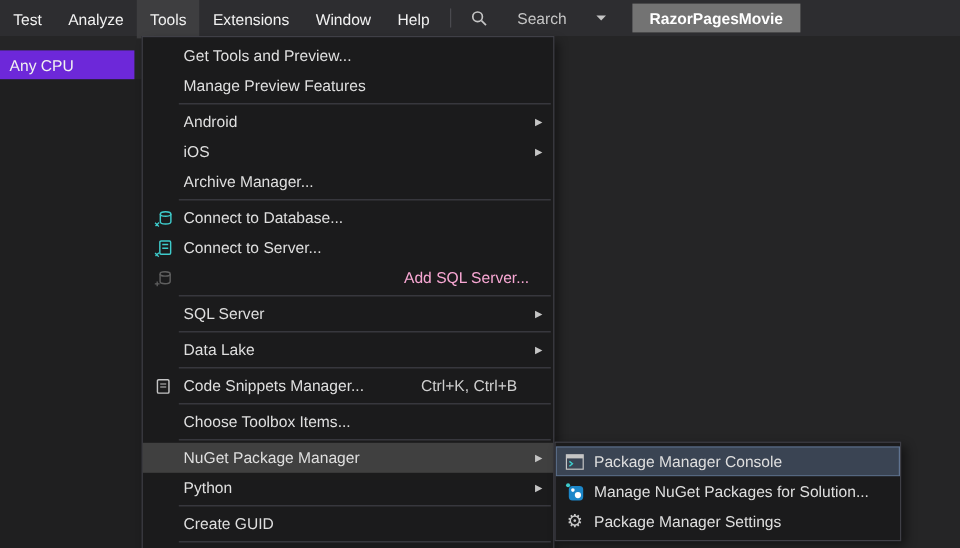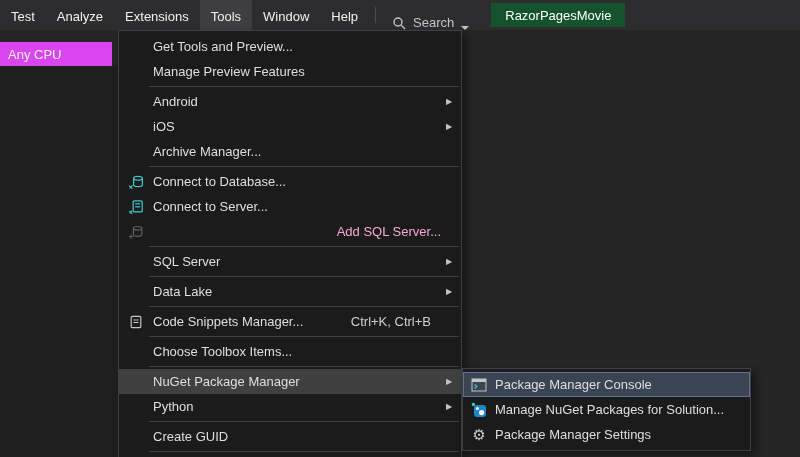--- a/index.html
+++ b/index.html
@@ -15,32 +15,32 @@
 
   
   .menubar {
     position:absolute; top:0; left:0; right:0; height:30px;
     background:#2d2d30; display:flex; align-items:stretch;
     font-size:13px; color:#f1f1f1;
   }
   .mb-item { padding:16px 11px; display:flex; align-items:center; cursor:default; white-space:nowrap; }
   .mb-item.active { background:#3e3e40; }
   .mb-divider { width:1px; background:#4a4a4f; margin:7px 6px; }
-  .searchbox { display:flex; align-items:flex-end; gap:7px; padding:0 10px; color:#c5c5c5; cursor:default; }
+  .searchbox { display:flex; align-items:center; gap:25px; padding:0 10px; color:#c5c5c5; cursor:default; }
   .caret { width:0; height:0; border-left:4px solid transparent; border-right:4px solid transparent; border-top:4px solid #c5c5c5; }
   .badge {
-    background:#14532d; color:#ffffff; font-weight:normal;
+    background:#737373; color:#ffffff; font-weight:bold;
     display:flex; align-items:center; padding:0 14px; margin:3px 0 3px 12px; white-space:nowrap;
   }
 
   
   .left-region { position:absolute; top:66px; left:0; width:118px; bottom:0; background:#1f1f20; }
   .combo {
     position:absolute; top:42px; left:0; width:112px; height:24px;
-    background:#d946ef; display:flex; align-items:center; padding:0 8px;
+    background:#6d28d9; display:flex; align-items:center; padding:0 8px;
     font-size:13px; color:#f1f1f1; cursor:default;
   }
 
   
   .menu-panel {
     position:absolute; background:#1b1b1c; border:1px solid #3f3f46;
     box-shadow:4px 4px 8px rgba(0,0,0,0.45); font-size:13px; padding:3px 0;
   }
   .tools-menu { left:118px; top:30px; width:344px; height:462px; }
   .nuget-submenu { left:462px; top:368px; width:289px; }
@@ -58,22 +58,22 @@
   .gear-glyph { font-size:15px; color:#c8c8c8; line-height:1; }
 </style>
 </head>
 <body>
 
 <div class="app">
 
   <div class="menubar">
     <div class="mb-item">Test</div>
     <div class="mb-item">Analyze</div>
+    <div class="mb-item active">Tools</div>
     <div class="mb-item">Extensions</div>
-    <div class="mb-item active">Tools</div>
     <div class="mb-item">Window</div>
     <div class="mb-item">Help</div>
     <div class="mb-divider"></div>
     <div class="searchbox">
       <span style="display:flex;">
         <svg width="14" height="14" viewBox="0 0 14 14">
             <circle cx="6" cy="6" r="4" fill="none" stroke="#c5c5c5" stroke-width="1.4"></circle>
             <line x1="9.2" y1="9.2" x2="13" y2="13" stroke="#c5c5c5" stroke-width="1.4"></line>
           </svg>
       </span>

